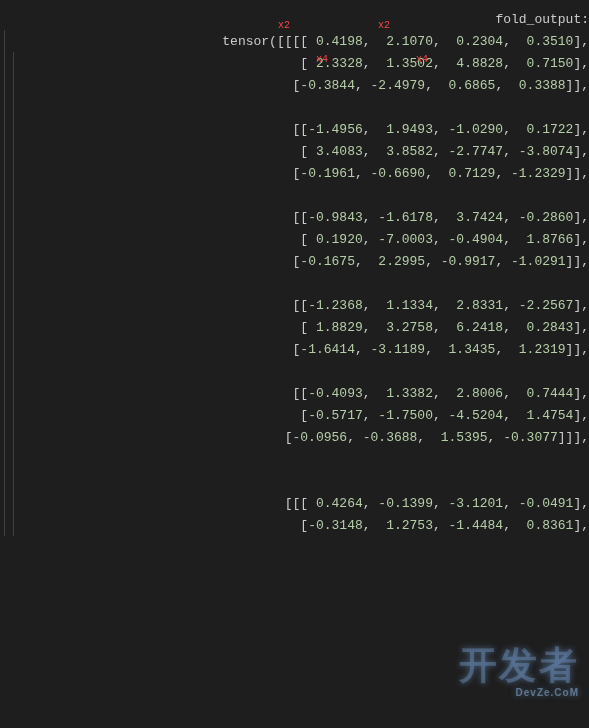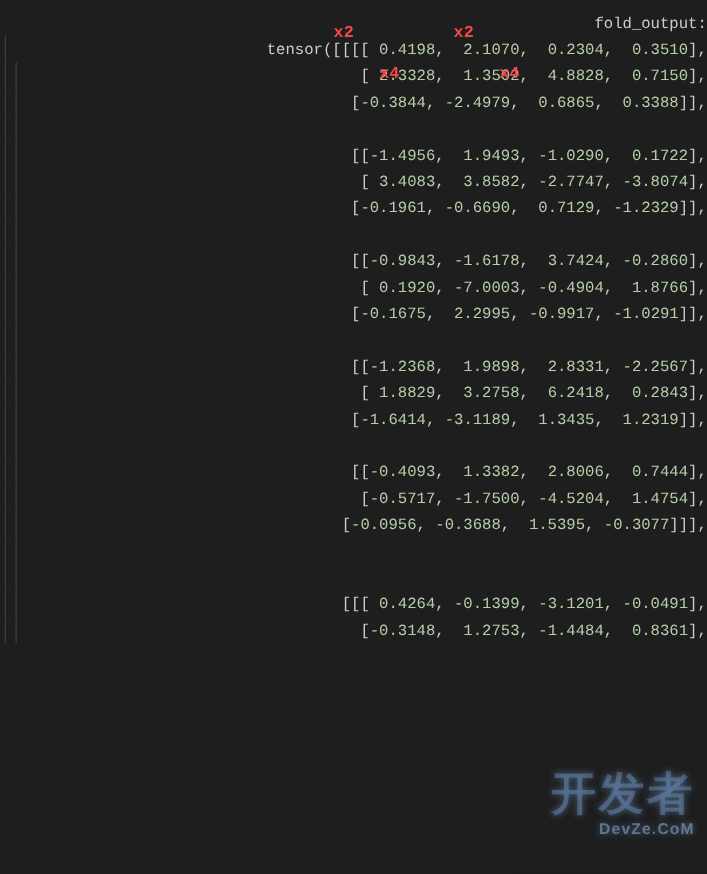--- a/index.html
+++ b/index.html
@@ -38,39 +38,39 @@
   .content {
     flex: 1;
     white-space: pre;
   }
   .num {
     color: #b5cea8;
   }
   .anno {
     position: absolute;
     color: #f44747;
-    font-size: 14px;
-    font-weight: bold;
+    font-size: 10px;
+    font-weight: normal;
     pointer-events: none;
   }
   .watermark {
     position: absolute;
     bottom: 30px;
     right: 10px;
     font-size: 38px;
     font-weight: bold;
     color: rgba(130, 170, 220, 0.35);
     font-family: 'SimHei', 'Microsoft YaHei', sans-serif;
     text-shadow: 0 0 6px rgba(120,170,230,0.5);
     letter-spacing: 2px;
     pointer-events: none;
   }
   .watermark .sub {
     display: block;
-    font-size: 13px;
+    font-size: 10px;
     color: rgba(150, 190, 230, 0.5);
     letter-spacing: 1px;
     text-align: right;
     margin-top: -4px;
   }
 </style>
 </head>
 <body>
 
 <div class="code-container" id="code-root">
@@ -80,21 +80,21 @@
     <div class="line"><span class="indent-guide first"></span><span class="indent-guide"></span><span class="content">        [<span class="num">-0.3844</span>, <span class="num">-2.4979</span>,  <span class="num">0.6865</span>,  <span class="num">0.3388</span>]],</span></div>
     <div class="line"><span class="indent-guide first"></span><span class="indent-guide"></span><span class="content"></span></div>
     <div class="line"><span class="indent-guide first"></span><span class="indent-guide"></span><span class="content">       [[<span class="num">-1.4956</span>,  <span class="num">1.9493</span>, <span class="num">-1.0290</span>,  <span class="num">0.1722</span>],</span></div>
     <div class="line"><span class="indent-guide first"></span><span class="indent-guide"></span><span class="content">        [ <span class="num">3.4083</span>,  <span class="num">3.8582</span>, <span class="num">-2.7747</span>, <span class="num">-3.8074</span>],</span></div>
     <div class="line"><span class="indent-guide first"></span><span class="indent-guide"></span><span class="content">        [<span class="num">-0.1961</span>, <span class="num">-0.6690</span>,  <span class="num">0.7129</span>, <span class="num">-1.2329</span>]],</span></div>
     <div class="line"><span class="indent-guide first"></span><span class="indent-guide"></span><span class="content"></span></div>
     <div class="line"><span class="indent-guide first"></span><span class="indent-guide"></span><span class="content">       [[<span class="num">-0.9843</span>, <span class="num">-1.6178</span>,  <span class="num">3.7424</span>, <span class="num">-0.2860</span>],</span></div>
     <div class="line"><span class="indent-guide first"></span><span class="indent-guide"></span><span class="content">        [ <span class="num">0.1920</span>, <span class="num">-7.0003</span>, <span class="num">-0.4904</span>,  <span class="num">1.8766</span>],</span></div>
     <div class="line"><span class="indent-guide first"></span><span class="indent-guide"></span><span class="content">        [<span class="num">-0.1675</span>,  <span class="num">2.2995</span>, <span class="num">-0.9917</span>, <span class="num">-1.0291</span>]],</span></div>
     <div class="line"><span class="indent-guide first"></span><span class="indent-guide"></span><span class="content"></span></div>
-    <div class="line"><span class="indent-guide first"></span><span class="indent-guide"></span><span class="content">       [[<span class="num">-1.2368</span>,  <span class="num">1.9898</span>,  <span class="num">2.8331</span>, <span class="num">-2.2567</span>],</span></div>
+    <div class="line"><span class="indent-guide first"></span><span class="indent-guide"></span><span class="content">       [[<span class="num">-1.2368</span>,  <span class="num">1.1334</span>,  <span class="num">2.8331</span>, <span class="num">-2.2567</span>],</span></div>
     <div class="line"><span class="indent-guide first"></span><span class="indent-guide"></span><span class="content">        [ <span class="num">1.8829</span>,  <span class="num">3.2758</span>,  <span class="num">6.2418</span>,  <span class="num">0.2843</span>],</span></div>
     <div class="line"><span class="indent-guide first"></span><span class="indent-guide"></span><span class="content">        [<span class="num">-1.6414</span>, <span class="num">-3.1189</span>,  <span class="num">1.3435</span>,  <span class="num">1.2319</span>]],</span></div>
     <div class="line"><span class="indent-guide first"></span><span class="indent-guide"></span><span class="content"></span></div>
     <div class="line"><span class="indent-guide first"></span><span class="indent-guide"></span><span class="content">       [[<span class="num">-0.4093</span>,  <span class="num">1.3382</span>,  <span class="num">2.8006</span>,  <span class="num">0.7444</span>],</span></div>
     <div class="line"><span class="indent-guide first"></span><span class="indent-guide"></span><span class="content">        [<span class="num">-0.5717</span>, <span class="num">-1.7500</span>, <span class="num">-4.5204</span>,  <span class="num">1.4754</span>],</span></div>
     <div class="line"><span class="indent-guide first"></span><span class="indent-guide"></span><span class="content">        [<span class="num">-0.0956</span>, <span class="num">-0.3688</span>,  <span class="num">1.5395</span>, <span class="num">-0.3077</span>]]],</span></div>
     <div class="line"><span class="indent-guide first"></span><span class="indent-guide"></span><span class="content"></span></div>
     <div class="line"><span class="indent-guide first"></span><span class="indent-guide"></span><span class="content"></span></div>
     <div class="line"><span class="indent-guide first"></span><span class="indent-guide"></span><span class="content">      [[[ <span class="num">0.4264</span>, <span class="num">-0.1399</span>, <span class="num">-3.1201</span>, <span class="num">-0.0491</span>],</span></div>
     <div class="line"><span class="indent-guide first"></span><span class="indent-guide"></span><span class="content">        [<span class="num">-0.3148</span>,  <span class="num">1.2753</span>, <span class="num">-1.4484</span>,  <span class="num">0.8361</span>],</span></div>

